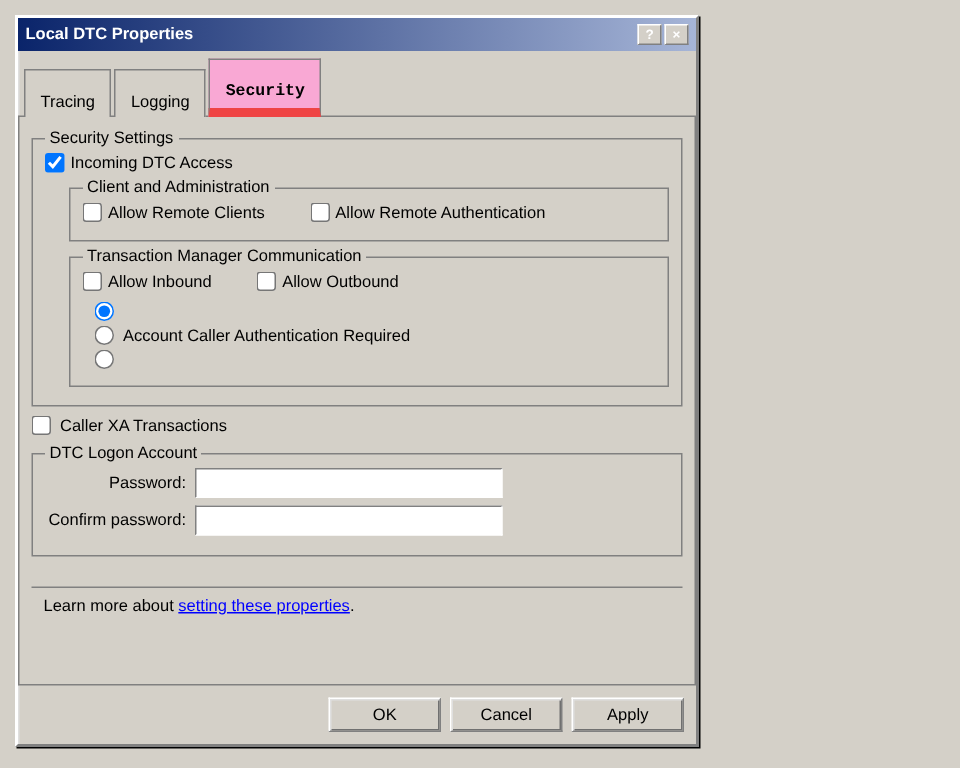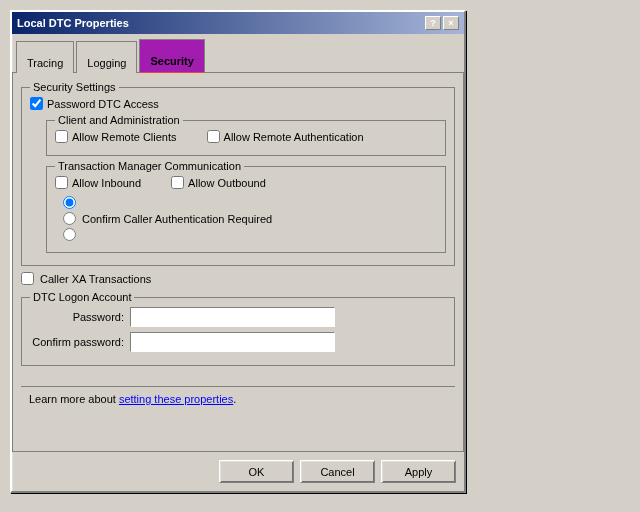--- a/index.html
+++ b/index.html
@@ -66,25 +66,26 @@
       padding: 15px 10px 4px 10px;
       background: #d4d0c8;
       border: 1px solid #808080;
       border-bottom: none;
       font-size: 11px;
       cursor: pointer;
       position: relative;
       bottom: -1px;
     }
     .tab.active {
-      background: #a21caf;
-      border-bottom: 1px solid #ef4444;
+      background: #f9a8d4;
+      border-bottom: 6px solid #ef4444;
       z-index: 2;
       padding-bottom: 5px;
       font-weight: bold;
+      font-family: Liberation Mono, monospace;
     }
     .tab-content {
       border: 1px solid #808080;
       background: #d4d0c8;
       padding: 8px;
       min-height: 380px;
     }
     
     fieldset {
       border: 1px solid #808080;
@@ -216,21 +217,21 @@
     <div class="tab active">Security</div>
   </div>
 
   <div class="tab-content">
 
     <fieldset>
       <legend>Security Settings</legend>
 
       <div class="check-row">
         <input type="checkbox" id="chk-network-dtc" checked="" style="">
-        <label for="chk-network-dtc">Password DTC Access</label>
+        <label for="chk-network-dtc">Incoming DTC Access</label>
       </div>
 
       <fieldset class="sub-fieldset" style="margin-left:16px;">
         <legend class="sub-legend">Client and Administration</legend>
         <div class="two-col">
           <div class="check-row">
             <input type="checkbox" id="chk-remote-clients" style="">
             <label for="chk-remote-clients">Allow Remote Clients</label>
           </div>
           <div class="check-row">
@@ -251,21 +252,21 @@
             <input type="checkbox" id="chk-outbound" style="">
             <label for="chk-outbound">Allow Outbound</label>
           </div>
         </div>
 
         <div class="radio-row">
           <input type="radio" name="auth" id="radio-mutual" checked="" style="">
         </div>
         <div class="radio-row">
           <input type="radio" name="auth" id="radio-incoming" style="">
-          <label for="radio-incoming">Confirm Caller Authentication Required</label>
+          <label for="radio-incoming">Account Caller Authentication Required</label>
         </div>
         <div class="radio-row">
           <input type="radio" name="auth" id="radio-noauth" style="">
         </div>
       </fieldset>
 
     </fieldset>
 
     <div class="xatrans-row">
       <input type="checkbox" id="chk-xa" style="">

